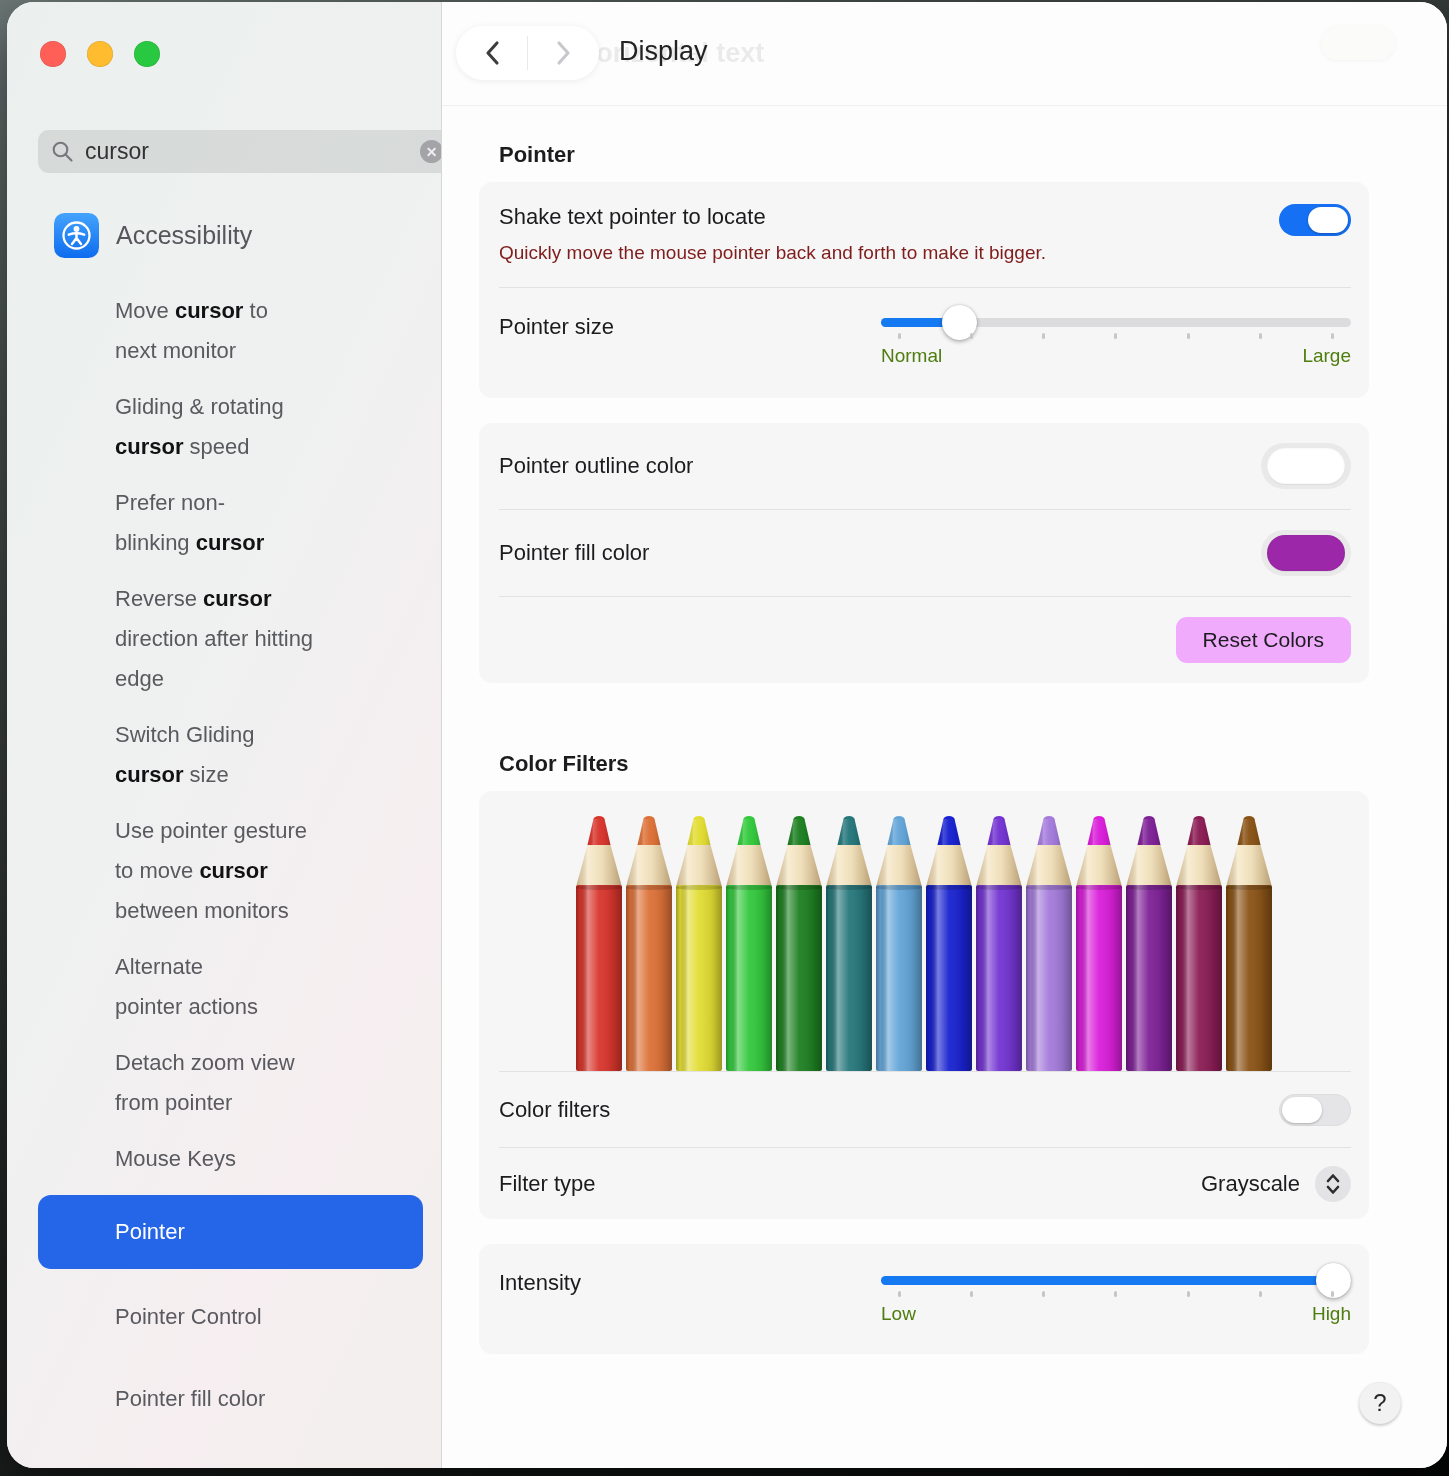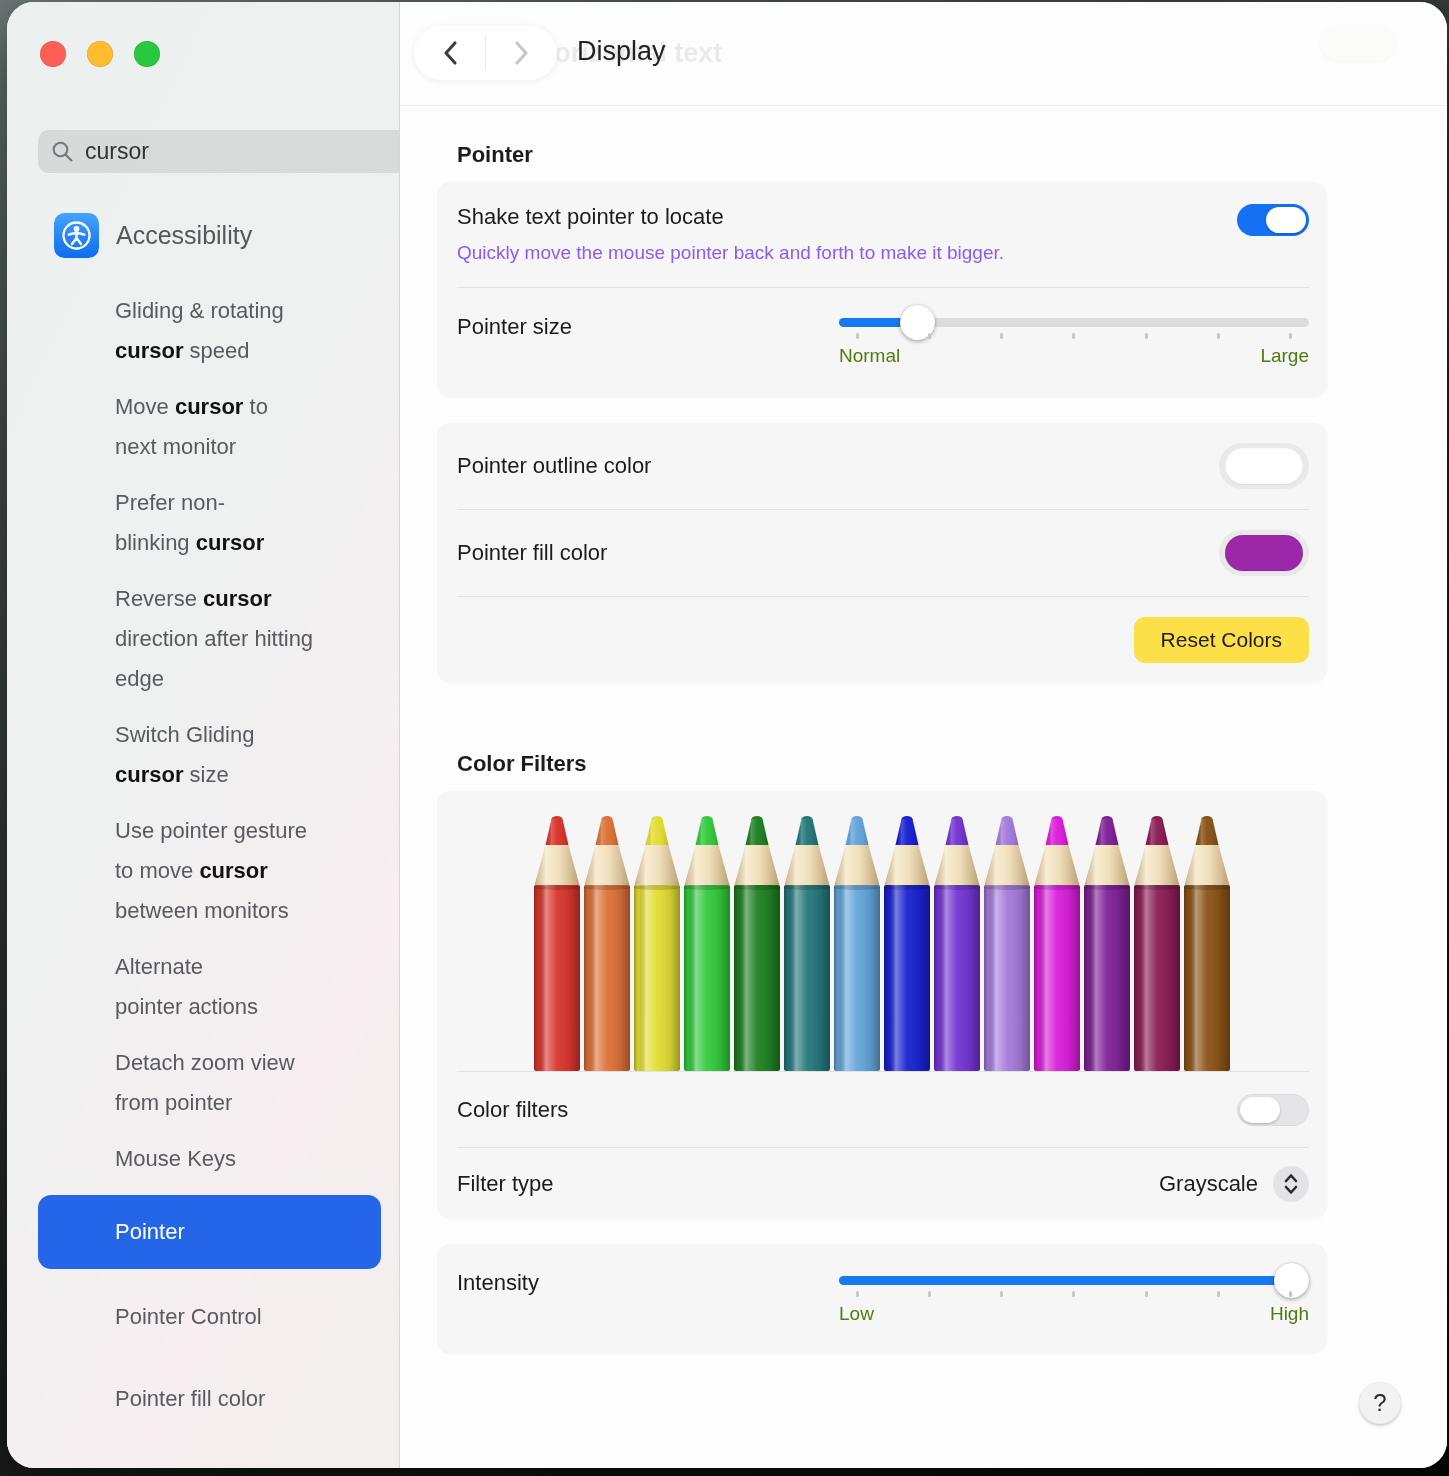--- a/index.html
+++ b/index.html
@@ -10,21 +10,21 @@
     -webkit-font-smoothing:antialiased;
   }
   .window{
     position:absolute;left:7px;top:2px;right:2px;bottom:8px;
     border-radius:27px;overflow:hidden;display:flex;
     box-shadow:inset 0 0 0 1px rgba(255,255,255,.22), 0 20px 60px rgba(0,0,0,.55);
     background:#fdfdfd;
   }
   
   .sidebar{
-    width:393px;flex:none;position:relative;box-sizing:border-box;overflow:hidden;
+    width:435px;flex:none;position:relative;box-sizing:border-box;overflow:hidden;
     background:linear-gradient(115deg,#ebf0ee 0%,#eef1f0 40%,#f6eef0 75%,#f2efee 100%);
     border-right:1px solid rgba(0,0,0,.10);
   }
   .traffic{position:absolute;top:39px;left:33px;display:flex;gap:21px;}
   .light{width:26px;height:26px;border-radius:50%;box-shadow:inset 0 0 0 .5px rgba(0,0,0,.15);}
   .search-field{
     position:absolute;top:128px;left:31px;width:418px;height:43px;border-radius:11px;
     background:rgba(135,141,140,.22);display:flex;align-items:center;gap:11px;
     padding:0 13px;box-sizing:border-box;
   }
@@ -68,21 +68,21 @@
   .nav-sep{width:1px;height:34px;background:#e9e9ea;flex:none;}
   .page-title{position:absolute;left:177px;top:34px;font-size:27px;font-weight:normal;color:#222224;}
   .content{margin:0 44px 0 37px;width:890px;box-sizing:border-box;}
   .section-h{font-size:22px;font-weight:bold;color:#1c1c1e;margin:37px 0 14px 20px;}
   .section-h.second{margin-top:68px;}
   .card{background:#f6f6f7;border-radius:13px;}
   .card + .card{margin-top:25px;}
   .row{display:flex;align-items:center;padding:0 18px 0 20px;box-sizing:border-box;}
   .divider{height:1px;background:rgba(0,0,0,.08);margin:0 18px 0 20px;}
   .lbl{font-size:22px;color:#1c1c1e;}
-  .sub{font-size:19px;color:#8b5cf6;margin-top:6px;padding:0 20px;}
+  .sub{font-size:19px;color:#7f1d1d;margin-top:6px;padding:0 20px;}
   .row-shake{padding-top:22px;align-items:flex-start;}
   .row-shake .lbl{flex:1;}
   .card1 .divider{margin-top:23px;}
   .row-size{padding-top:16px;padding-bottom:28px;align-items:flex-start;}
   .row-size .lbl{flex:1;padding-top:10px;}
   
   .toggle{width:72px;height:32px;border-radius:16px;flex:none;position:relative;}
   .toggle .knob{position:absolute;top:3px;width:40px;height:26px;border-radius:13px;background:#fff;box-shadow:0 1px 2.5px rgba(0,0,0,.25);}
   .toggle.on{background:var(--toggle-blue,#1570f3);}
   .toggle.on .knob{right:3px;}
@@ -99,21 +99,21 @@
   }
   .ticks{position:absolute;top:29px;left:17px;right:17px;display:flex;justify-content:space-between;}
   .tick{width:3px;height:6px;border-radius:1.5px;background:#c6c6c9;}
   .slider-labels{position:absolute;top:41px;left:0;right:0;display:flex;justify-content:space-between;font-size:19px;color:#4d7c0f;}
   
   .row-swatch{height:86px;}
   .row-swatch .lbl{flex:1;}
   .swatch{width:90px;height:46px;border-radius:23px;background:#e9e9ea;display:flex;align-items:center;justify-content:center;flex:none;}
   .swatch-inner{width:78px;height:36px;border-radius:18px;box-shadow:inset 0 0 2px rgba(0,0,0,.10),0 1px 1px rgba(0,0,0,.06);}
   .row-reset{height:86px;justify-content:flex-end;}
-  .btn{background:#fde047;border-radius:11px;font-size:21px;color:#1c1c1e;padding:11px 27px;}
+  .btn{background:#f0abfc;border-radius:11px;font-size:21px;color:#1c1c1e;padding:11px 27px;}
   
   .pencil-area{height:280px;display:flex;justify-content:center;align-items:flex-end;padding-top:20px;box-sizing:border-box;overflow:hidden;}
   .pencil-area svg{display:block;flex:none;}
   .row-cf{height:75px;}
   .row-cf .lbl{flex:1;}
   .row-ft{height:71px;}
   .row-ft .lbl{flex:1;}
   .ft-value{font-size:22px;color:#1c1c1e;}
   .stepper{
     width:36px;height:36px;border-radius:50%;background:#e3e3e5;color:#2b2b2d;
@@ -180,24 +180,24 @@
         <rect x="0" y="0" width="45" height="45" rx="10.5" fill="url(#appblue)"></rect>
         <circle cx="22.5" cy="22.5" r="13" fill="none" stroke="#fff" stroke-width="2.3"></circle>
         <circle cx="22.5" cy="16" r="2.9" fill="#fff"></circle>
         <path d="M14.8 21.6 Q22.5 18.8 30.2 21.6" fill="none" stroke="#fff" stroke-width="2.5" stroke-linecap="round"></path>
         <path d="M22.5 20.5 L22.5 25 M22.5 25 L18 31 M22.5 25 L27 31" fill="none" stroke="#fff" stroke-width="2.5" stroke-linecap="round" stroke-linejoin="round"></path>
       </svg>
       <span class="app-label">Accessibility</span>
     </div>
 
     <div class="side-list">
+        <div class="side-item"><span>Move </span><span class="seg-bold">cursor</span><span> to
+next monitor</span></div>
         <div class="side-item"><span>Gliding &amp; rotating
 </span><span class="seg-bold">cursor</span><span> speed</span></div>
-        <div class="side-item"><span>Move </span><span class="seg-bold">cursor</span><span> to
-next monitor</span></div>
         <div class="side-item"><span>Prefer non-
 blinking </span><span class="seg-bold">cursor</span></div>
         <div class="side-item"><span>Reverse </span><span class="seg-bold">cursor</span><span>
 direction after hitting
 edge</span></div>
         <div class="side-item"><span>Switch Gliding
 </span><span class="seg-bold">cursor</span><span> size</span></div>
         <div class="side-item"><span>Use pointer gesture
 to move </span><span class="seg-bold">cursor</span><span>
 between monitors</span></div>

